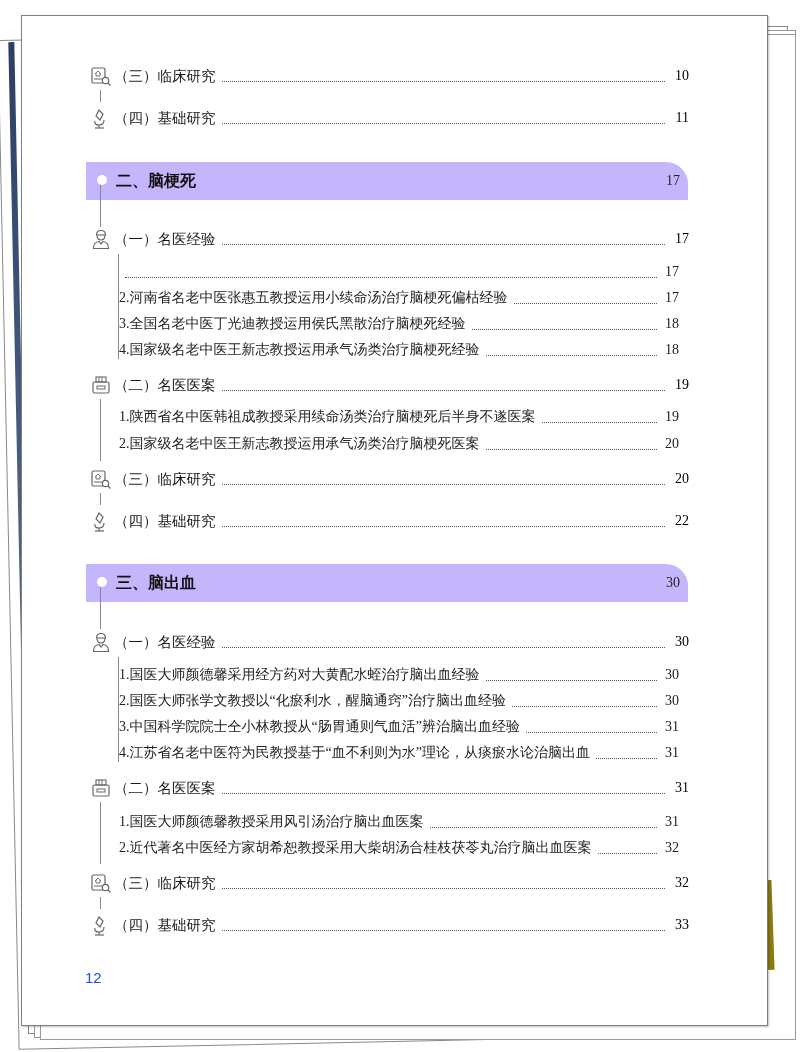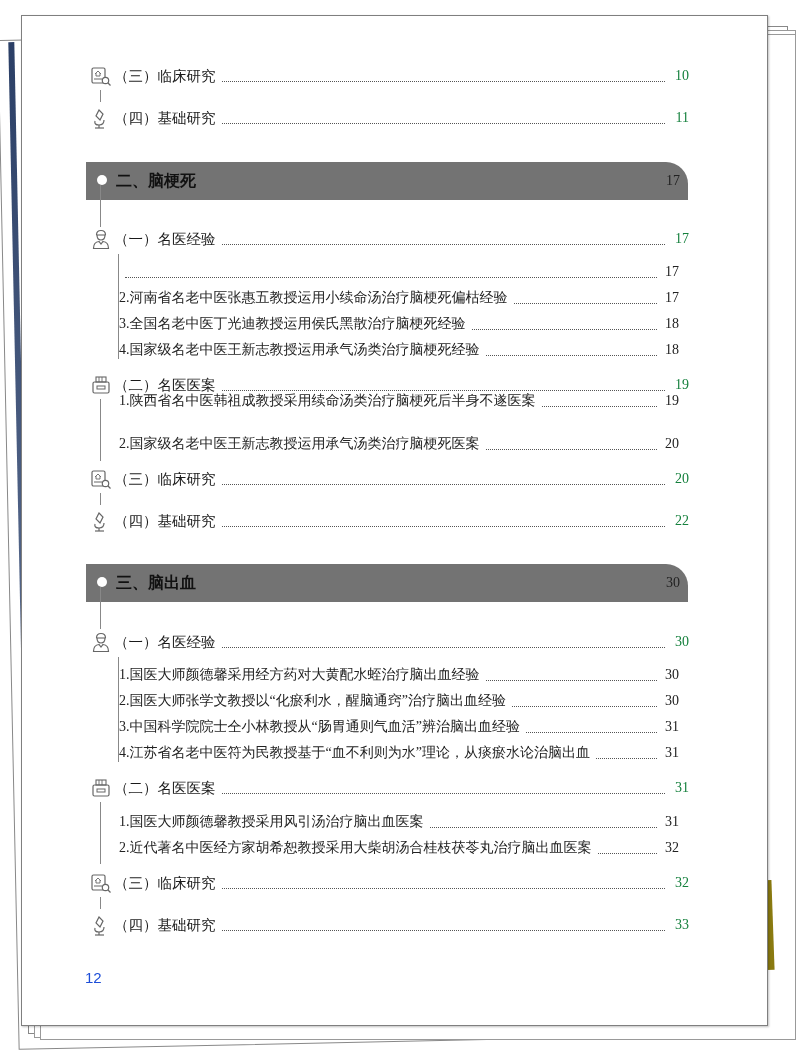--- a/index.html
+++ b/index.html
@@ -11,28 +11,28 @@
   .sheet.back3 { left:34px; top:30px; width:762px; height:1008px; border-color:#999; }
   .sheet.back4 { left:40px; top:34px; width:756px; height:1006px; border-color:#999; }
   .accent-blue { position:absolute; left:15px; top:42px; width:6px; height:640px; background:linear-gradient(#2b3f66,#5a6c8f); transform:rotate(-1.2deg); }
   .accent-gold { position:absolute; left:765px; top:880px; width:8px; height:90px; background:#8a7a10; transform:rotate(-2deg); }
   .page { position:absolute; left:21px; top:15px; width:747px; height:1011px; background:#fff; border:1px solid #7f7f7f; box-sizing:border-box; box-shadow:1px 1px 2px rgba(0,0,0,0.25); }
 
   .row { position:absolute; left:68px; width:599px; height:24px; display:flex; align-items:center; }
   .row .icon { width:22px; height:22px; display:flex; align-items:center; justify-content:center; flex:0 0 22px; }
   .row .label { font-family:Liberation Sans, sans-serif; font-size:14.5px; color:#1a1a1a; white-space:nowrap; padding-left:2px; }
   .row .dots { flex:1; border-bottom:1.5px dotted #555; margin:0 6px; height:0; position:relative; top:5px; }
-  .row .pg { font-family:"Liberation Serif","DejaVu Serif",serif; font-size:14px; color:#15803d; min-width:18px; text-align:right; }
+  .row .pg { font-family:"Liberation Serif","DejaVu Serif",serif; font-size:14px; color:#000000; min-width:18px; text-align:right; }
 
   .sub { position:absolute; left:97px; width:560px; height:22px; display:flex; align-items:center; }
   .sub .label { font-family:"Liberation Serif","DejaVu Serif",serif; font-size:14px; color:#222; white-space:nowrap; }
   .sub .dots { flex:1; border-bottom:1.5px dotted #555; margin:0 4px 0 6px; height:0; position:relative; top:5px; }
   .sub .pg { font-family:"Liberation Serif","DejaVu Serif",serif; font-size:14px; color:#222; min-width:18px; text-align:right; }
 
-  .chapter { position:absolute; left:64px; width:602px; height:38px; background:#737373; border-top-right-radius:22px; display:flex; align-items:center; }
+  .chapter { position:absolute; left:64px; width:602px; height:38px; background:#c4b5fd; border-top-right-radius:22px; display:flex; align-items:center; }
   .chapter .dot { position:absolute; left:11px; top:13px; width:10px; height:10px; border-radius:50%; background:#fff; }
   .chapter .title { margin-left:30px; font-family:"DejaVu Sans","Liberation Sans",sans-serif; font-size:16px; font-weight:bold; color:#111; }
   .chapter .pg { position:absolute; right:8px; font-family:"Liberation Serif","DejaVu Serif",serif; font-size:14px; color:#222; }
 
   .vline { position:absolute; left:78px; width:1px; background:#888; }
   .vline.sub-line { left:96px; }
   .pagenum { position:absolute; left:63px; top:953px; font-family:"Liberation Sans","DejaVu Sans",sans-serif; font-size:15px; color:#1d4ed8; }
 </style>
 </head>
 <body>
@@ -141,21 +141,21 @@
     <span class="icon">
         <svg width="22" height="22">
           <use href="#i-record"></use>
         </svg>
       </span>
     <span class="label">（二）名医医案</span>
     <span class="dots"></span>
     <span class="pg">19</span>
   </div>
   <div class="vline" style="top:383px;height:62px"></div>
-  <div class="sub" style="top:374px">
+  <div class="sub" style="top:390px">
     <span class="label">1.陕西省名中医韩祖成教授采用续命汤类治疗脑梗死后半身不遂医案</span>
     <span class="dots"></span>
     <span class="pg">19</span>
   </div>
   <div class="sub" style="top:417px">
     <span class="label">2.国家级名老中医王新志教授运用承气汤类治疗脑梗死医案</span>
     <span class="dots"></span>
     <span class="pg">20</span>
   </div>
 

